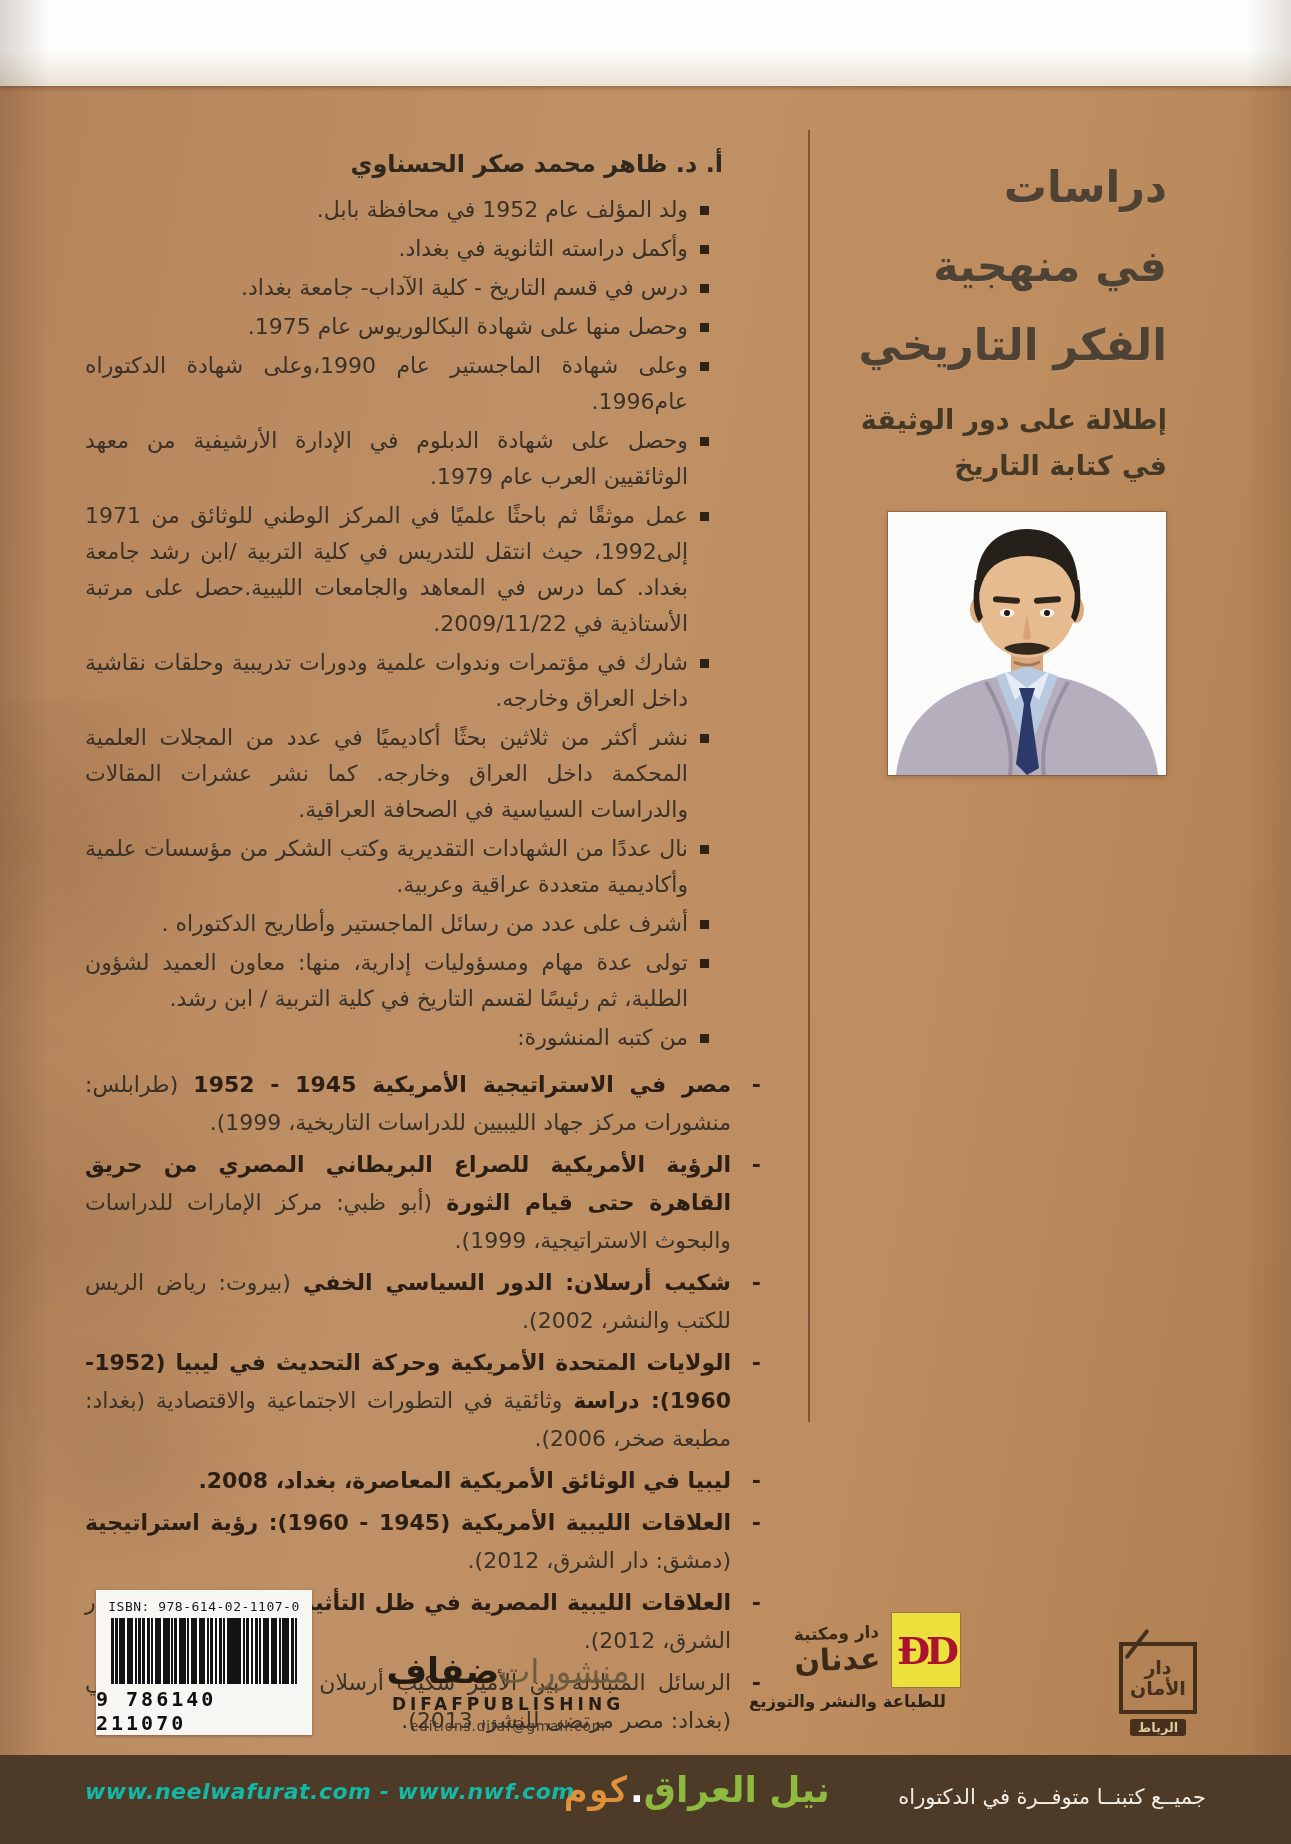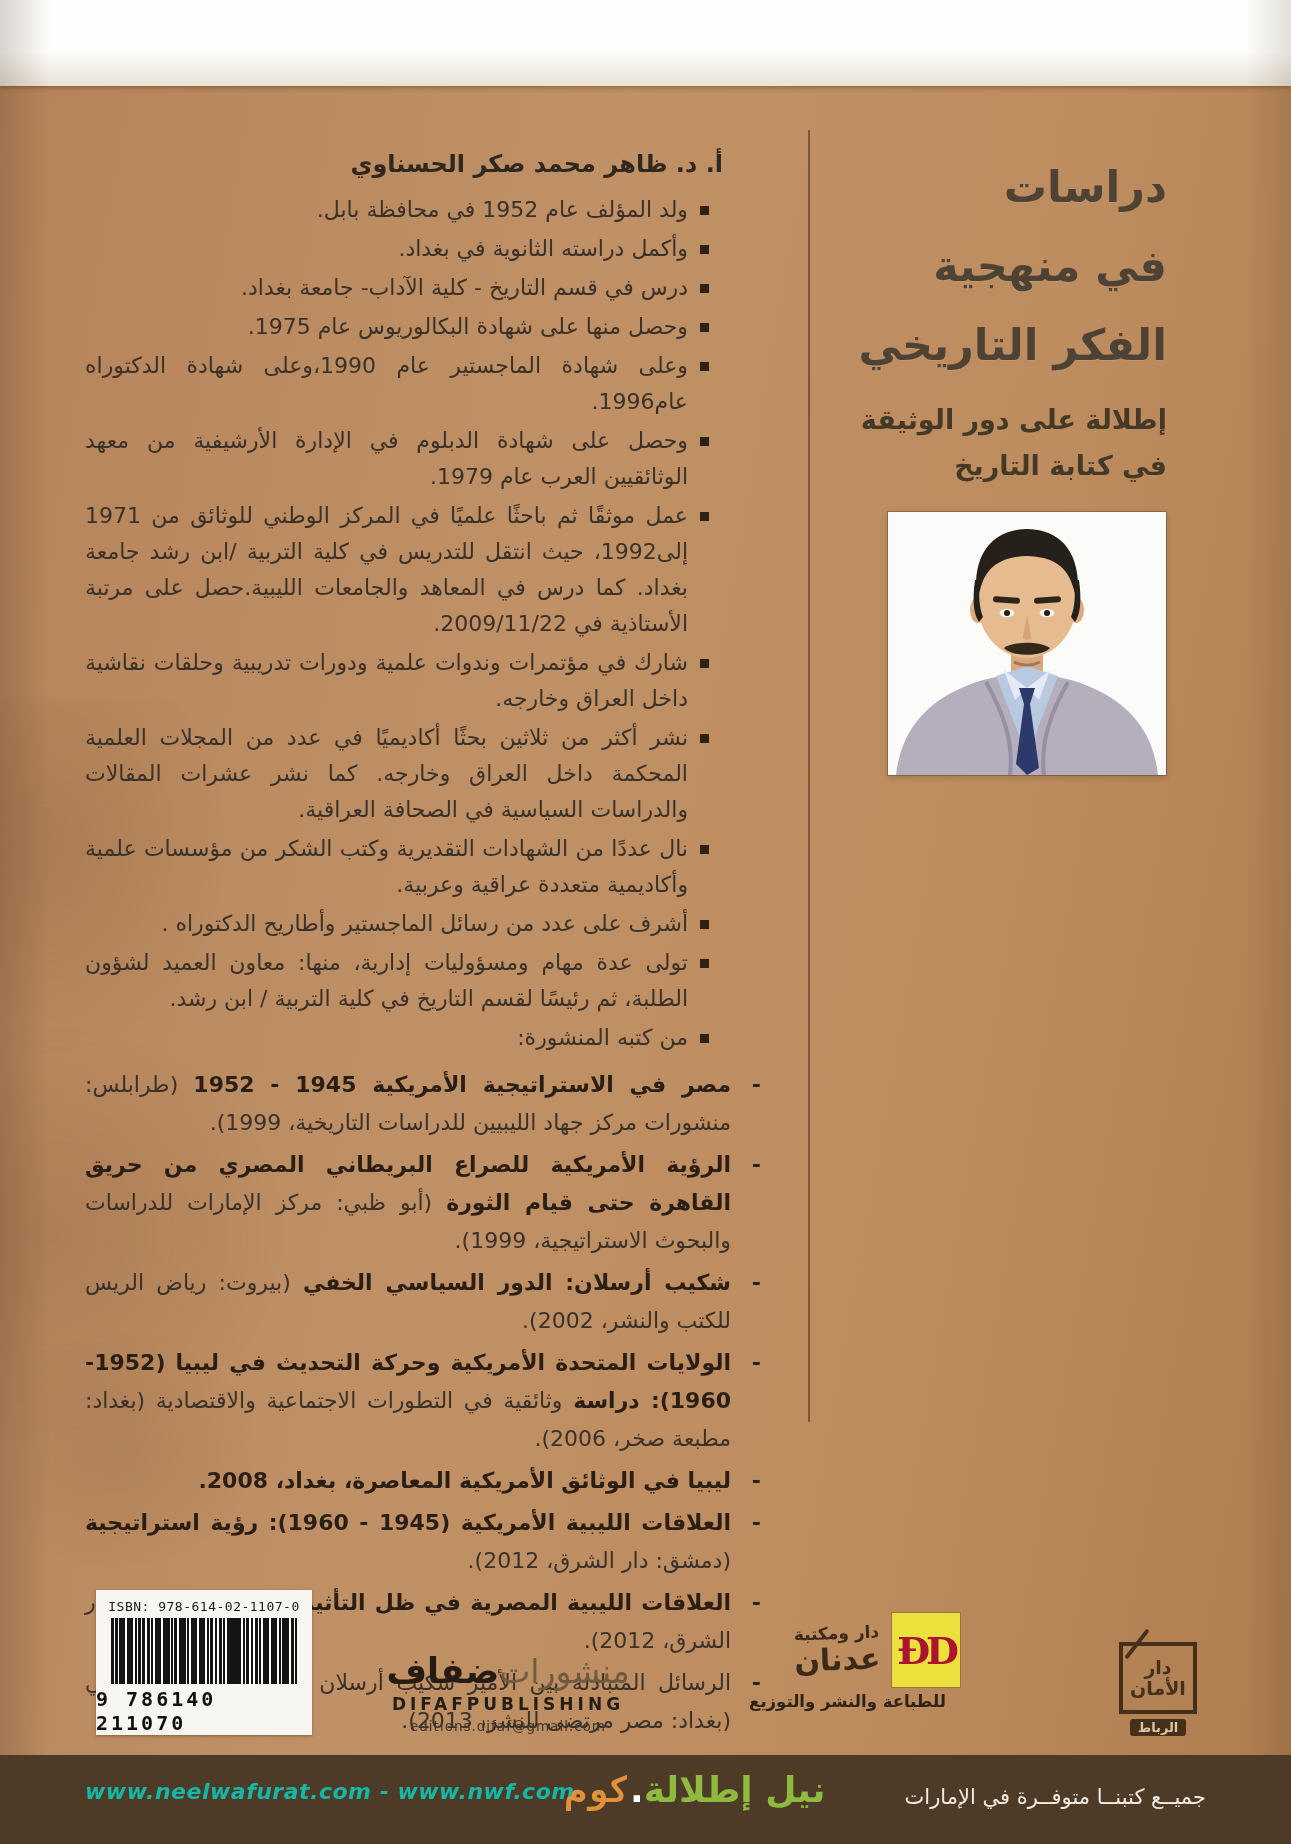--- a/index.html
+++ b/index.html
@@ -265,17 +265,17 @@
       <span class="aman-pen"></span>
       <span>دار</span>
       <span>الأمان</span>
     </div>
     <span class="aman-city">الرباط</span>
   </div>
 
   <div class="bottom-bar">
     <span class="urls">www.neelwafurat.com - www.nwf.com</span>
     <span class="brand">
-      <span class="green">نيل إطلالة</span><span class="dot">.</span><span class="orange">كوم</span>
+      <span class="green">نيل العراق</span><span class="dot">.</span><span class="orange">كوم</span>
     </span>
-    <span class="tagline">جميــع كتبنــا متوفــرة في الإمارات</span>
+    <span class="tagline">جميــع كتبنــا متوفــرة في الدكتوراه</span>
   </div>
 </div>
 
 </body></html>

